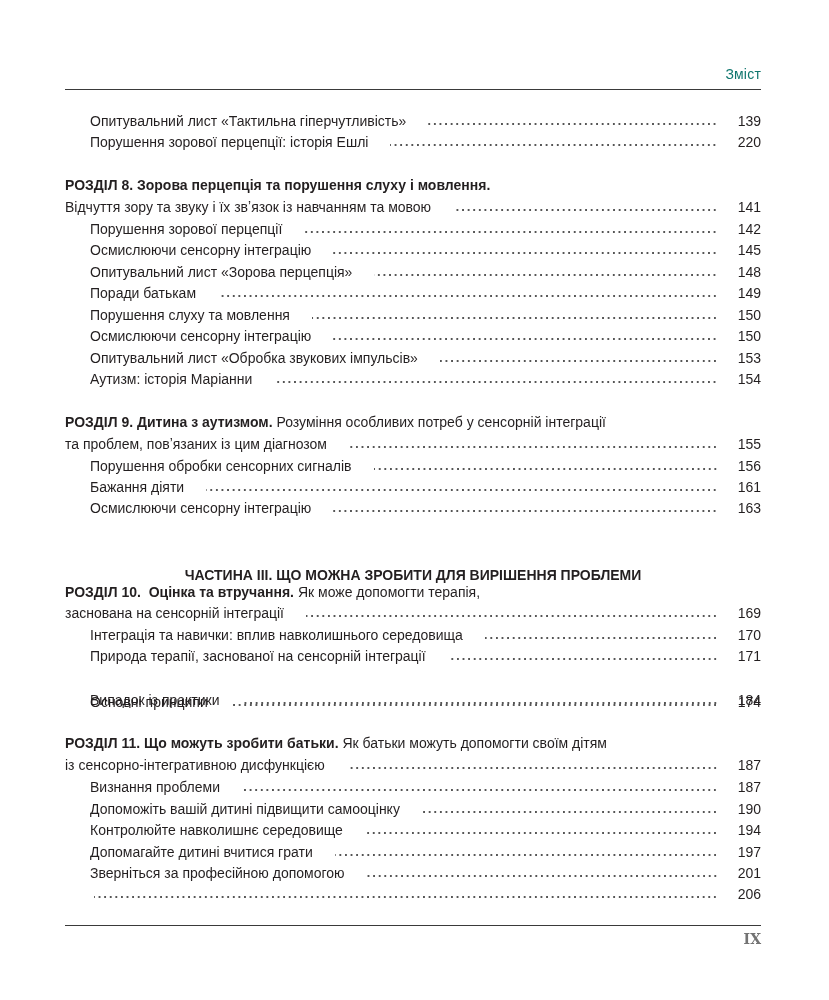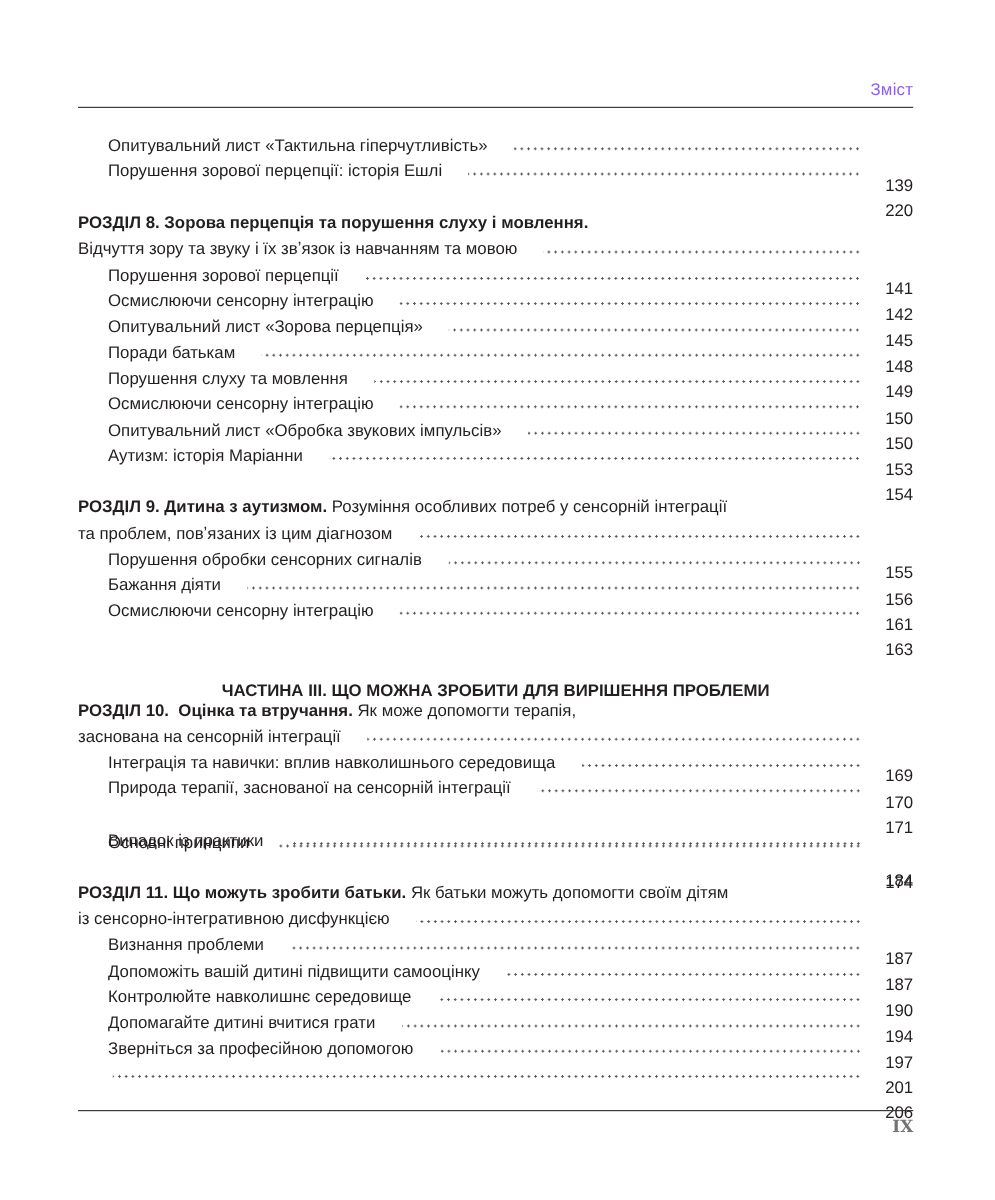--- a/index.html
+++ b/index.html
@@ -18,21 +18,21 @@
     .page {
       position: absolute;
       left: 0; top: 0;
       width: 829px; height: 1000px;
     }
     .running-head {
       position: absolute;
       right: 68px;
       top: 66px;
       font-size: 14px;
-      color: #8b5cf6;
+      color: #0f766e;
       letter-spacing: 0.2px;
     }
     .rule {
       position: absolute;
       left: 65px;
       width: 696px;
       height: 0;
       border-top: 1.5px solid #3a3a3a;
     }
     .rule.top { top: 89px; }
@@ -51,21 +51,21 @@
       left: 65px;
       top: 0;
       width: 696px;
     }
     .row {
       position: absolute;
       left: 0;
       width: 696px;
       height: 20px;
       display: flex;
-      align-items: flex-start;
+      align-items: flex-end;
       font-size: 14px;
       line-height: 20px;
       white-space: nowrap;
       gap: 18px;
     }
     .row.sub { left: 25px; width: 671px; }
     .row .label { flex: 0 0 auto; }
     .row .leader {
       flex: 1 1 auto;
       margin: 0 2px 0 4px;

